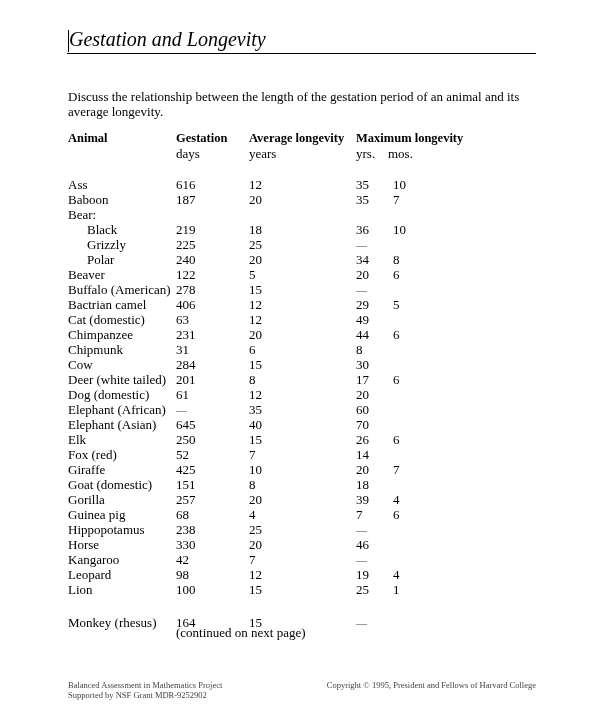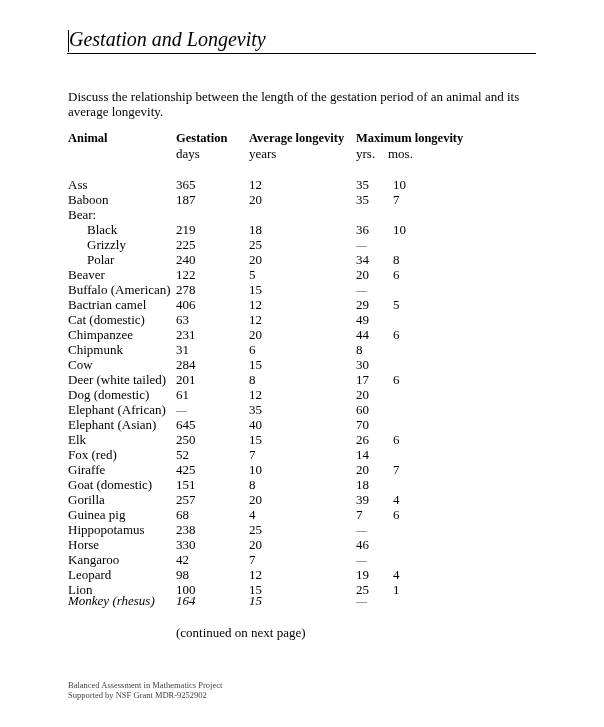--- a/index.html
+++ b/index.html
@@ -42,21 +42,21 @@
   <div class="hdr" style="left:181px;top:0;">Average longevity</div>
   <div class="hdr" style="left:288px;top:0;">Maximum longevity</div>
   <div class="sub" style="left:108px;top:15px;">days</div>
   <div class="sub" style="left:181px;top:15px;">years</div>
   <div class="sub" style="left:288px;top:15px;">yrs.</div>
   <div class="sub" style="left:320px;top:15px;">mos.</div>
 
   <div id="rows">
       <div class="row" style="top: 46px;">
         <span class="c c0">Ass</span>
-        <span class="c c1">365</span>
+        <span class="c c1">616</span>
         <span class="c c2">12</span>
         <span class="c c3">35</span>
         <span class="c c4">10</span>
       </div>
       <div class="row" style="top: 61px;">
         <span class="c c0">Baboon</span>
         <span class="c c1">187</span>
         <span class="c c2">20</span>
         <span class="c c3">35</span>
         <span class="c c4">7</span>
@@ -236,30 +236,31 @@
         <span class="c c3">19</span>
         <span class="c c4">4</span>
       </div>
       <div class="row" style="top: 451px;">
         <span class="c c0">Lion</span>
         <span class="c c1">100</span>
         <span class="c c2">15</span>
         <span class="c c3">25</span>
         <span class="c c4">1</span>
       </div>
-      <div class="row" style="top: 462px; font-style: italic;">
+      <div class="row" style="top: 484px;">
         <span class="c c0">Monkey (rhesus)</span>
         <span class="c c1">164</span>
         <span class="c c2">15</span>
         <span class="c c3"><span class="dash"></span></span>
         <span class="c c4"></span>
       </div>
     </div>
 </div>
 
 <div class="continued">(continued on next page)</div>
 
 <div class="footer left">
   <div>Balanced Assessment in Mathematics Project</div>
   <div>Supported by NSF Grant MDR-9252902</div>
 </div>
 <div class="footer right">
+  <div>Copyright © 1995, President and Fellows of Harvard College</div>
 </div>
 
 </body></html>

